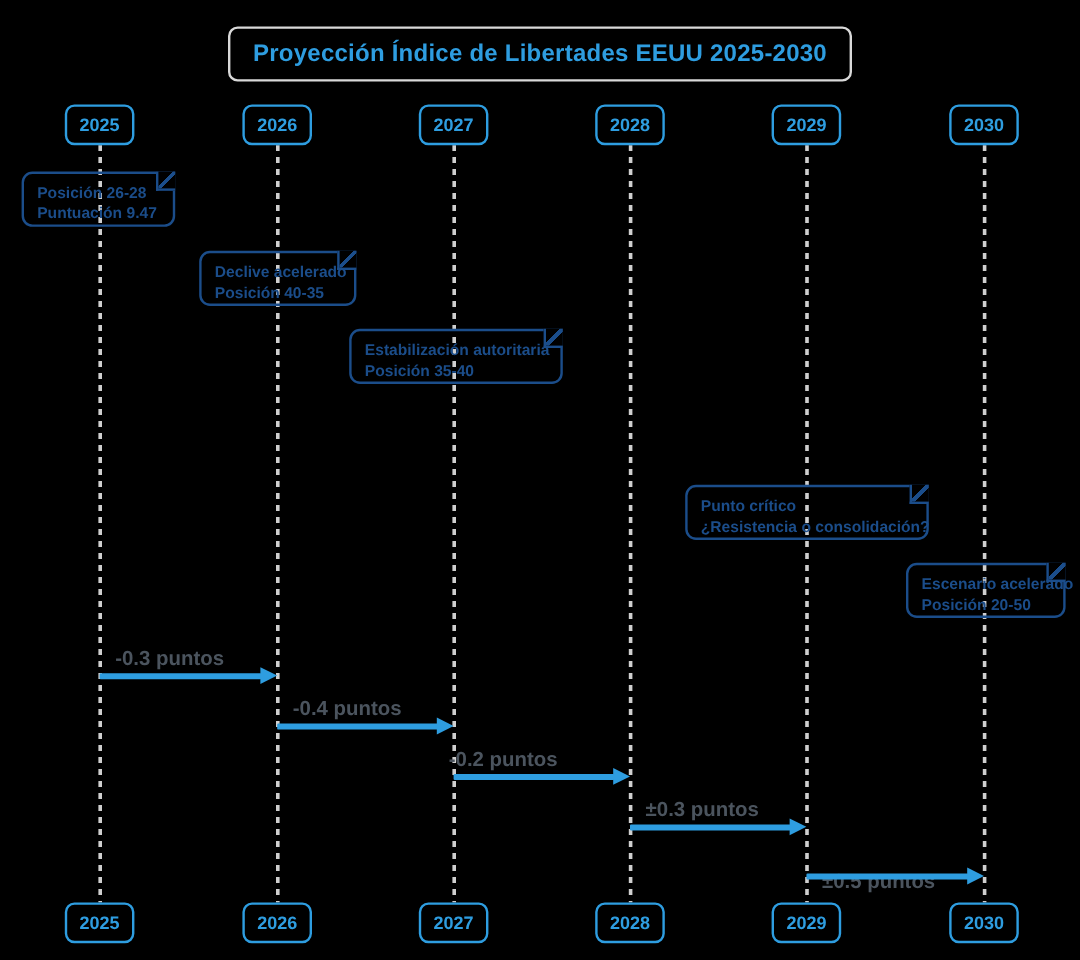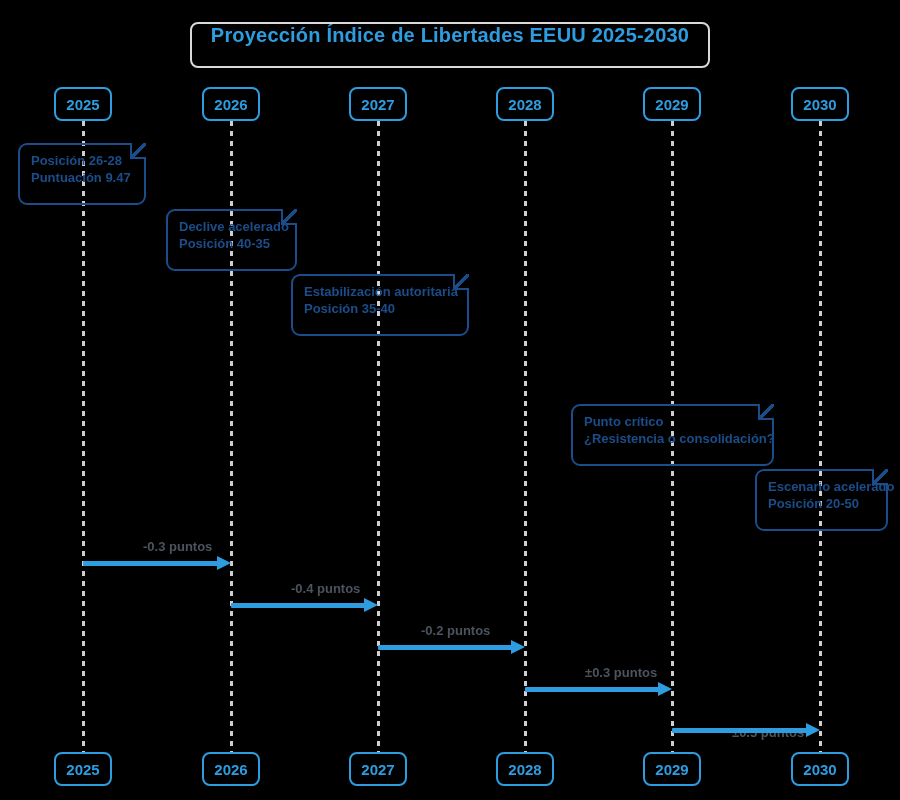--- a/index.html
+++ b/index.html
@@ -11,51 +11,51 @@
     --titleborder:#d9d9d9;
   }
   html,body{margin:0;padding:0;background:var(--bg);}
   .canvas{
     position:relative;width:900px;height:800px;background:var(--bg);
     font-family:"Liberation Sans", sans-serif;overflow:hidden;
   }
   .title-box{
     position:absolute;left:190px;top:22px;width:520px;height:46px;
     border:2px solid var(--titleborder);border-radius:8px;background:var(--bg);
-    display:flex;align-items:flex-start;justify-content:center;box-sizing:border-box;
+    display:flex;align-items:center;justify-content:center;box-sizing:border-box;
   }
   .title-text{color:var(--accent);font-size:20px;font-weight:bold;letter-spacing:.2px;}
   .lifeline{
     position:absolute;top:121px;height:631px;width:3px;
     background:repeating-linear-gradient(180deg,var(--lifeline) 0 5px,transparent 5px 10px);
   }
   .actor{
     position:absolute;width:58px;height:34px;box-sizing:border-box;
     border:2.5px solid var(--accent);border-radius:8px;background:var(--bg);
     display:flex;align-items:center;justify-content:center;
   }
   .actor span{color:var(--accent);font-size:15px;font-weight:bold;text-align:center;}
   .note{
-    position:absolute;height:62px;box-sizing:border-box;
+    position:absolute;height:46px;box-sizing:border-box;
     border:2px solid var(--navy);border-radius:9px;border-top-right-radius:0;
     background:transparent;padding:7px 11px;z-index:3;
   }
   .note-line{
     color:var(--navy);font-size:13px;font-weight:600;line-height:17px;white-space:nowrap;
   }
   .fold{
     position:absolute;top:-2px;right:-2px;width:16px;height:16px;background:var(--bg);z-index:4;
   }
   .fold::before{
     content:'';position:absolute;left:0;top:0;width:16px;height:16px;box-sizing:border-box;
     border-left:2px solid var(--navy);border-bottom:2px solid var(--navy);
     background:linear-gradient(135deg,transparent 42%,var(--navy) 42%,var(--navy) 58%,transparent 58%);
   }
   .msg-label{
-    position:absolute;color:var(--label);font-size:13px;font-weight:600;white-space:nowrap;z-index:5;margin-left:47px;
+    position:absolute;color:var(--label);font-size:17px;font-weight:600;white-space:nowrap;z-index:5;
   }
   .arrow-shaft{
     position:absolute;height:5px;background:var(--accent);border-radius:1px;z-index:5;
   }
   .arrowhead{
     position:absolute;width:0;height:0;z-index:5;
     border-top:7px solid transparent;border-bottom:7px solid transparent;
     border-left:14px solid var(--accent);
   }
 </style>

